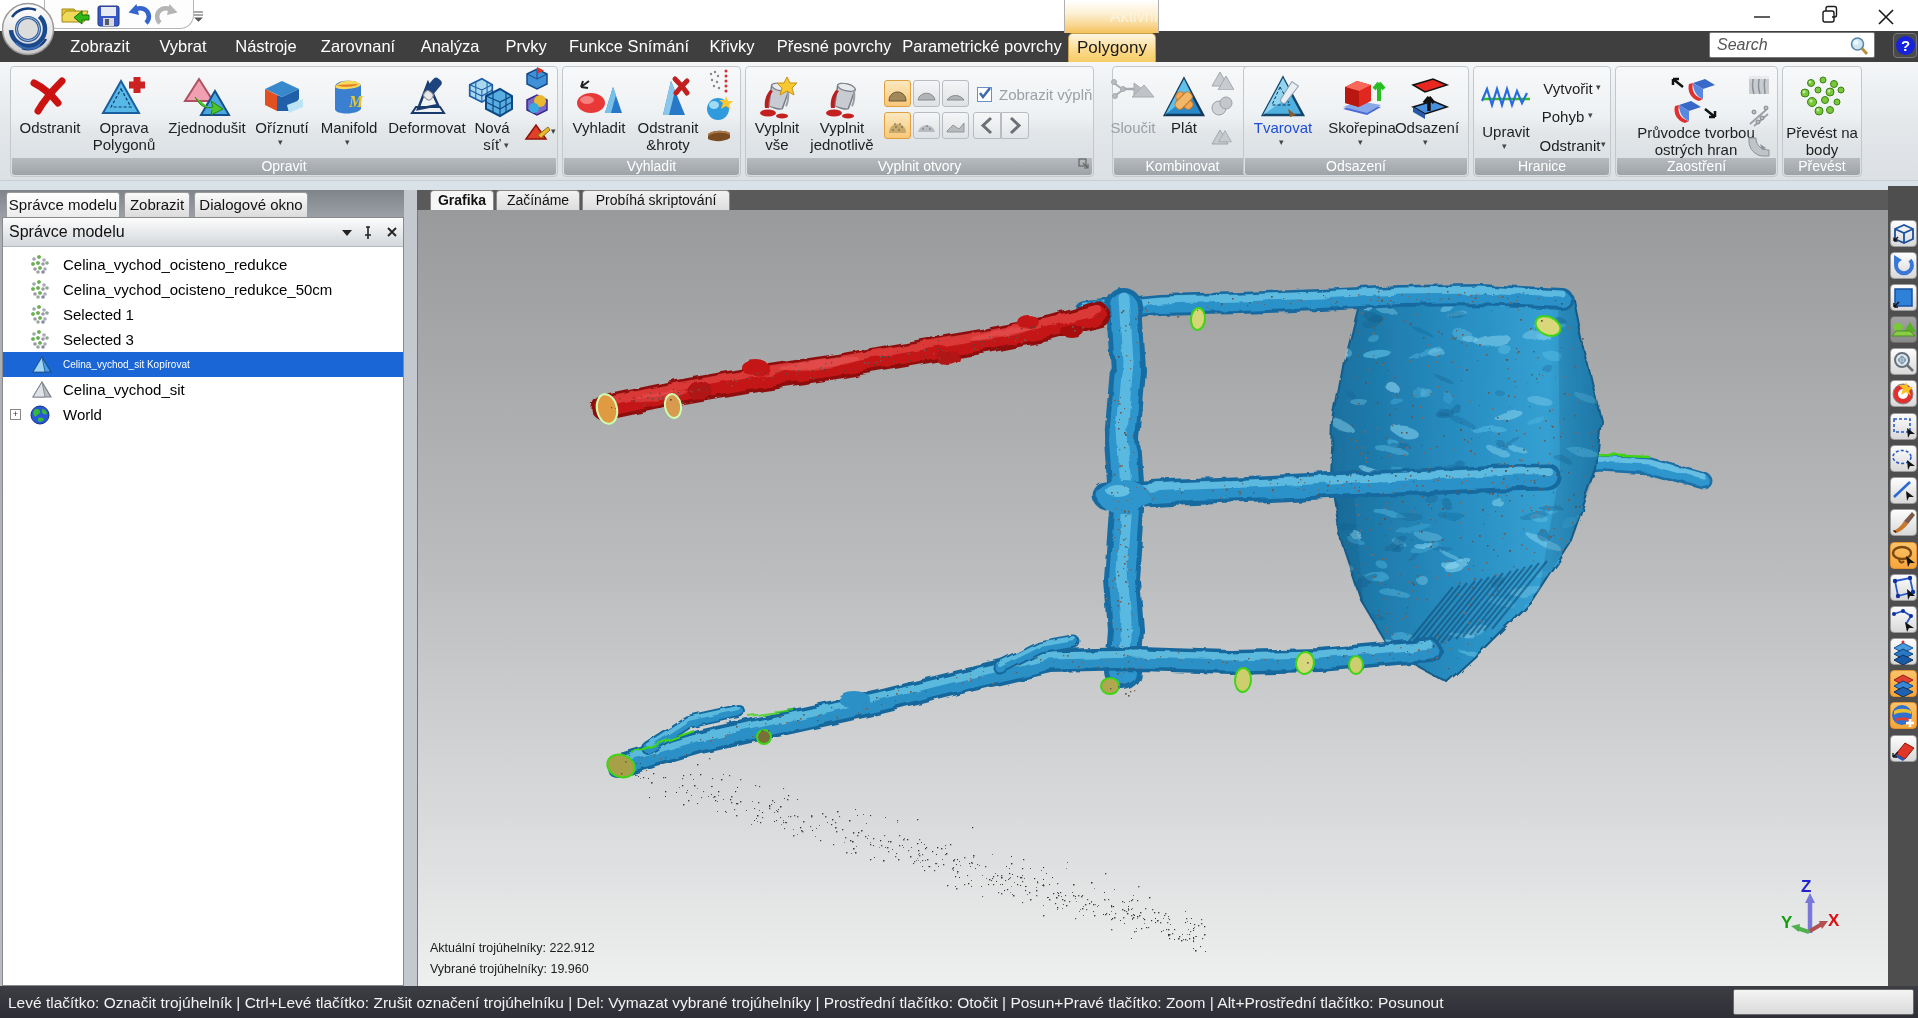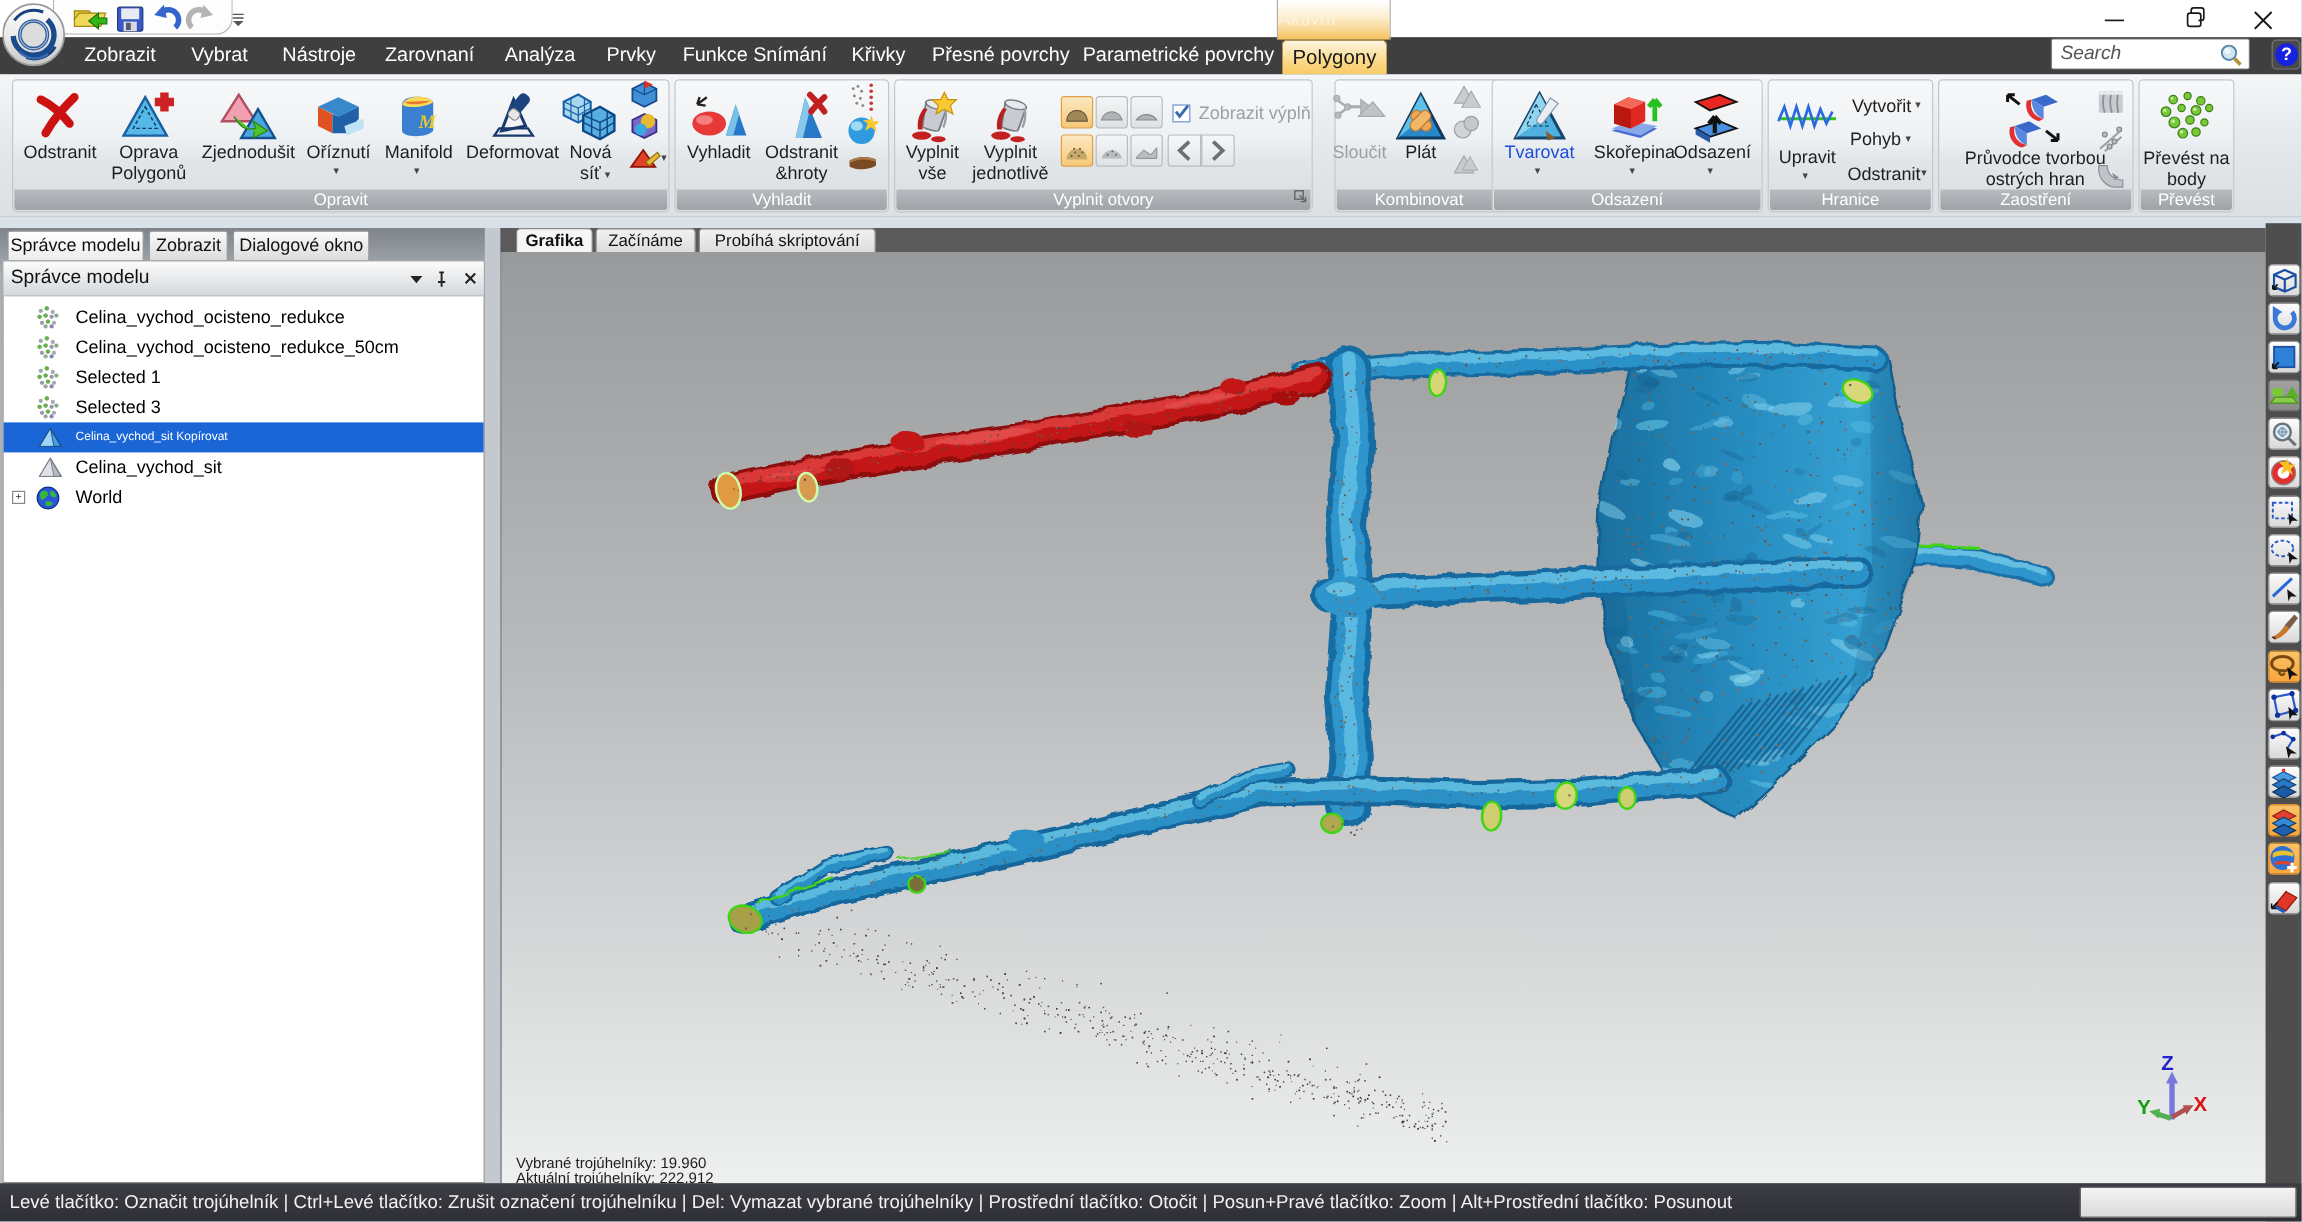--- a/index.html
+++ b/index.html
@@ -8,21 +8,21 @@
 .abs { position:absolute; }
 
 
 #titlebar { left:0; top:0; width:1918px; height:31px; background:#ffffff; }
 #qapill { left:44px; top:0px; width:150px; height:29px; background:#fdfdfd; border:1px solid #b5b5b5; border-top:none; border-radius:0 0 14px 14px; }
 
 
 #menurow { left:0; top:31px; width:1918px; height:31px; background:#3f3f3f; }
 .menuitem { top:31px; height:31px; line-height:31px; color:#ffffff; font-size:16.5px; white-space:nowrap; transform:translateX(-50%); }
 #tab-polygony { left:1068px; top:33px; width:88px; height:29px; background:linear-gradient(#fdf6e3,#fbd98a 60%,#f8cb64); border:1px solid #caa050; border-bottom:none; border-radius:5px 5px 0 0; color:#1a1a1a; font-size:17px; text-align:center; line-height:28px; }
-#aktivni { left:1064px; top:0px; width:95px; height:33px; background:linear-gradient(#ffffff 2%,#fdf0d4 40%,#f9d794 75%,#f5c25c); border-left:1px solid #b0b0b0; border-right:1px solid #b0b0b0; color:#fbf3dc; font-size:16px; text-align:left; line-height:34px; }
+#aktivni { left:1064px; top:0px; width:95px; height:33px; background:linear-gradient(#ffffff 2%,#fdf0d4 40%,#f9d794 75%,#f5c25c); border-left:1px solid #b0b0b0; border-right:1px solid #b0b0b0; color:#fbf3dc; font-size:16px; text-align:right; line-height:34px; }
 
 
 #ribbon { left:0; top:62px; width:1918px; height:119px; background:linear-gradient(#f4f6f8,#e3e7ea 55%,#dce0e4); border-bottom:1px solid #c9cfd4; }
 .rgroup { position:absolute; top:3px; height:111px; background:linear-gradient(#f7f8fa 0%, #eef1f3 45%, #e2e6e9 60%, #d8dde1 100%); border:1px solid #c3c8cd; border-radius:4px; }
 .rcap { position:absolute; left:1px; right:1px; bottom:1px; height:17px; background:linear-gradient(#b7bbbf,#9ea3a8); border-radius:0 0 3px 3px; color:#ffffff; font-size:14px; text-align:center; line-height:17px; }
 .rlabel { position:absolute; font-size:15px; color:#1e1e1e; text-align:center; line-height:17px; white-space:nowrap; }
 .rarrow { position:absolute; font-size:9px; color:#444; text-align:center; }
 
 
 #topstrip { left:0; top:181px; width:1918px; height:9px; background:#d8e2e8; }
@@ -2285,21 +2285,21 @@
 <line x1="1810" y1="933" x2="1810" y2="901" stroke="#7878dc" stroke-width="4.5"></line>
 <path d="M1810 893 L1805 903 L1815 903 Z" fill="#7878dc"></path>
 <text x="1781" y="928" fill="#10a010">Y</text>
 <line x1="1809" y1="932" x2="1797" y2="928" stroke="#50b050" stroke-width="4"></line>
 <path d="M1791 926 L1800 924 L1799 932 Z" fill="#50b050"></path>
 <text x="1828" y="926" fill="#dd1111">X</text>
 <line x1="1810" y1="931" x2="1822" y2="924" stroke="#b05050" stroke-width="4"></line>
 <path d="M1828 921 L1819 921 L1822 929 Z" fill="#b05050"></path>
 </g>
 </svg>
-<div class="abs vstat" style="top:941px;margin-top:34px;">Aktuální trojúhelníky: 222.912</div>
+<div class="abs vstat" style="top:941px;">Aktuální trojúhelníky: 222.912</div>
 <div class="abs vstat" style="top:962px;">Vybrané trojúhelníky: 19.960</div>
 
 <div class="abs" id="rtoolbar"></div>
 <div class="abs rticon" style="top:220px;"></div>
 <svg class="abs" style="left:1890px; top:220px;" width="27" height="27" viewBox="0 0 27 27">
     <path d="M5 9 L14 5 L23 9 L23 19 L14 23 L5 19 Z M5 9 L14 13 L23 9 M14 13 L14 23" fill="none" stroke="#1a50a0" stroke-width="1.8"></path>
     <path d="M4 21 L8 17 M4 21 L4 17.5 M4 21 L7.5 21" stroke="#111" stroke-width="1.4" fill="none"></path>
   </svg>
 <div class="abs rticon" style="top:252px;"></div>
 <svg class="abs" style="left:1890px; top:252px;" width="27" height="27" viewBox="0 0 27 27">

